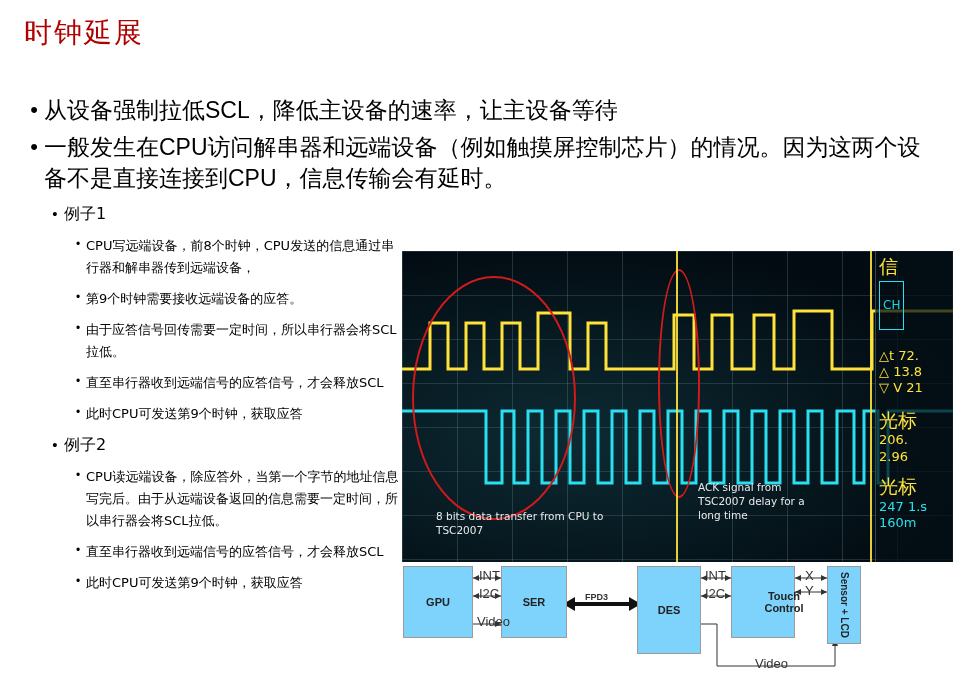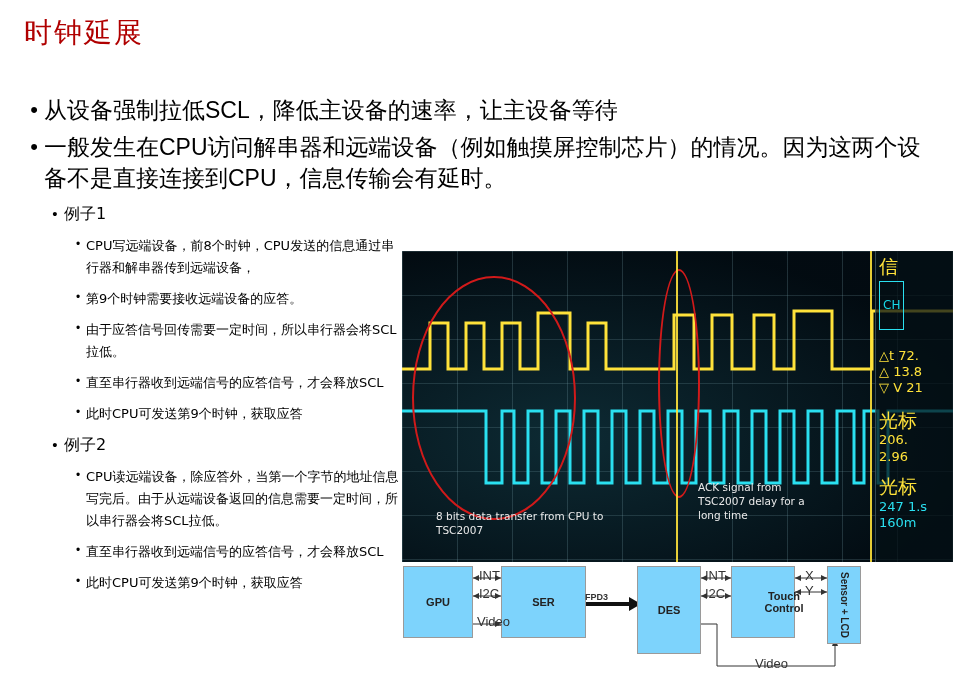--- a/index.html
+++ b/index.html
@@ -326,21 +326,21 @@
       <polygon points="400,16 406,13 406,19" fill="#333"></polygon>
       <line x1="400" y1="30" x2="432" y2="30" stroke="#333" stroke-width="1"></line>
       <polygon points="432,30 426,27 426,33" fill="#333"></polygon>
       <polygon points="400,30 406,27 406,33" fill="#333"></polygon>
 
       <path d="M306,62 L322,62 L322,104 L440,104 L440,80" fill="none" stroke="#333" stroke-width="1"></path>
       <polygon points="440,76 437,84 443,84" fill="#333"></polygon>
     </svg>
 
     <div class="blk" style="left:8px; top:4px; width:70px; height:72px;">GPU</div>
-    <div class="blk" style="left:106px; top:4px; width:85px; height:72px;">SER</div>
+    <div class="blk" style="left:106px; top:4px; width:66px; height:72px;">SER</div>
     <div class="blk" style="left:242px; top:4px; width:64px; height:88px;">DES</div>
     <div class="blk" style="left:336px; top:4px; width:64px; height:72px;padding-left:42px;">Touch Control</div>
     <div class="blk vert" style="left:432px; top:4px; width:34px; height:78px; font-size:10px;">Sensor + LCD</div>
 
     <div class="lbl" style="left:84px; top:6px;">INT</div>
     <div class="lbl" style="left:84px; top:24px;">I2C</div>
     <div class="lbl" style="left:82px; top:52px;">Video</div>
 
     <div class="lbl" style="left:310px; top:6px;">INT</div>
     <div class="lbl" style="left:310px; top:24px;">I2C</div>

